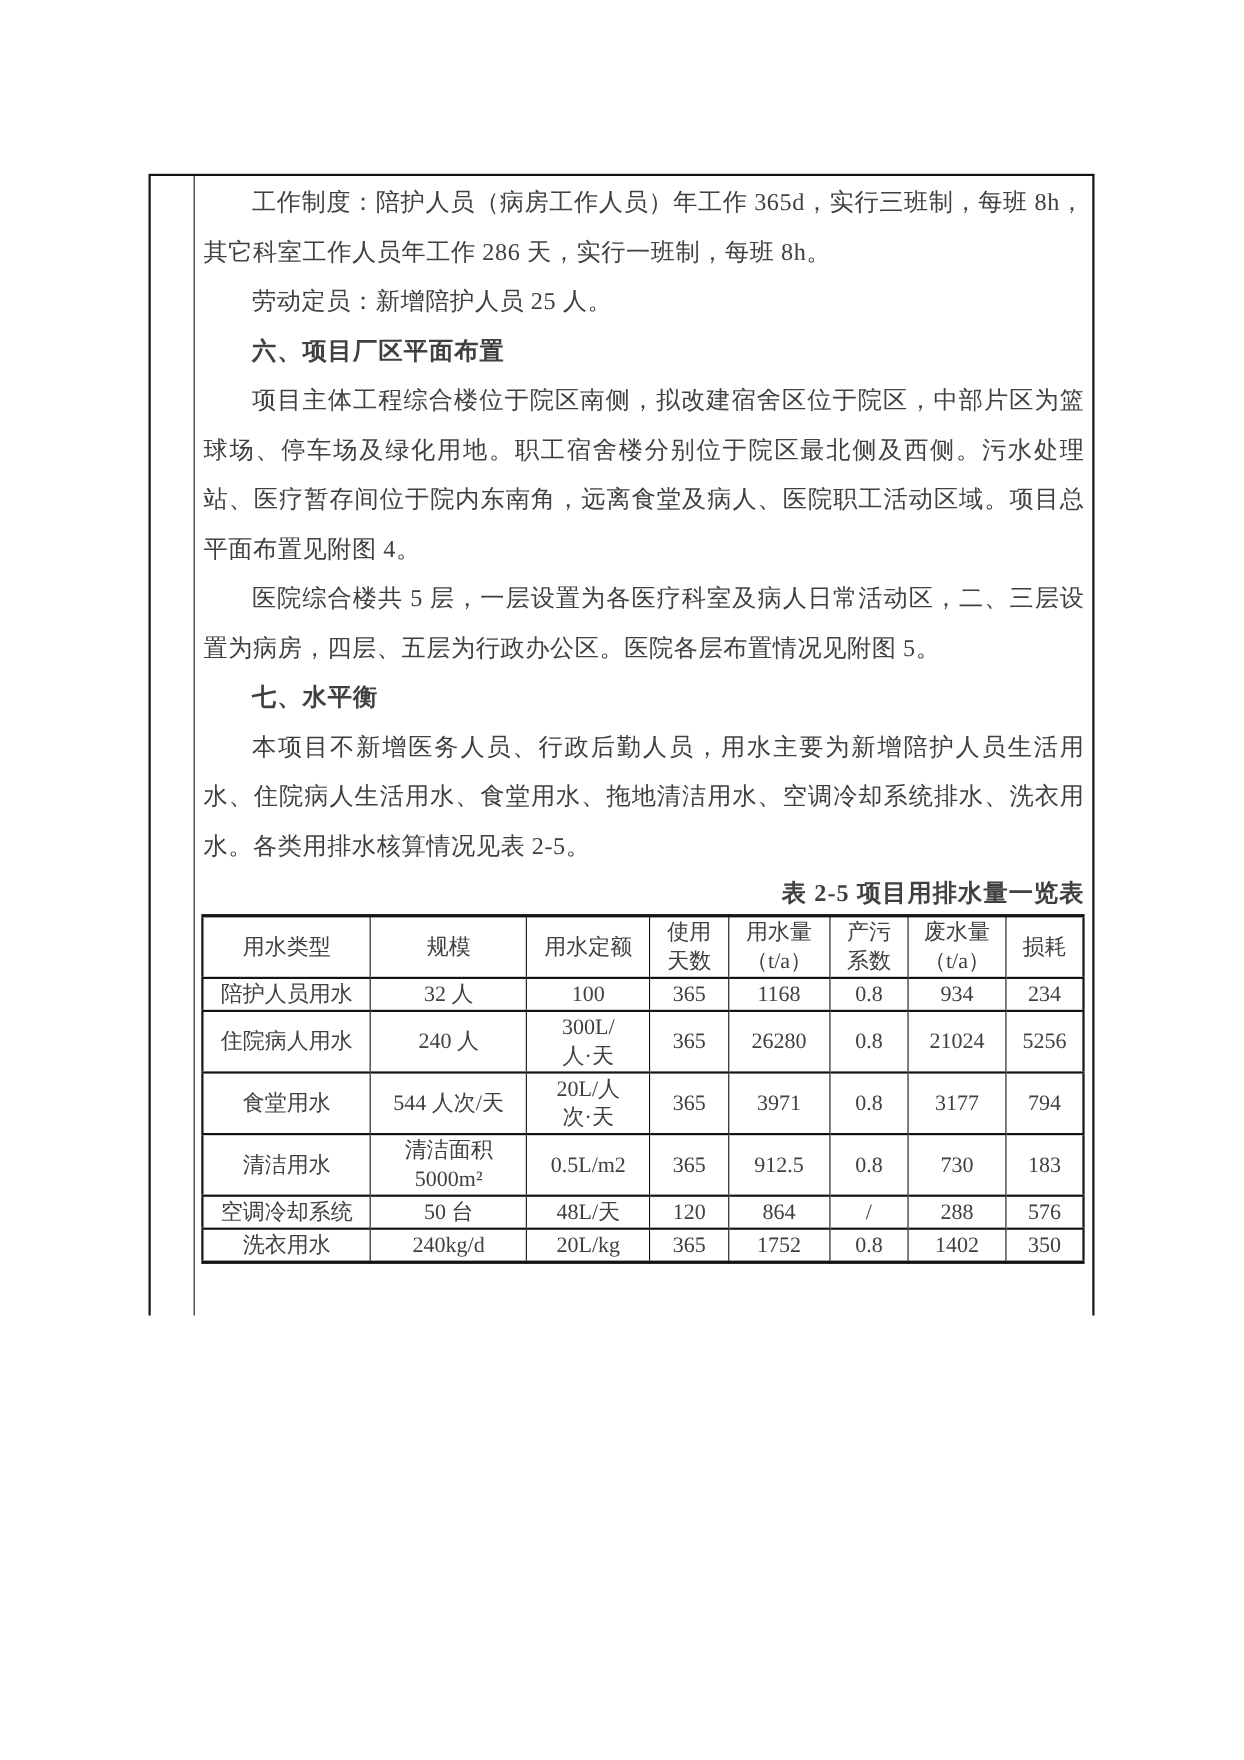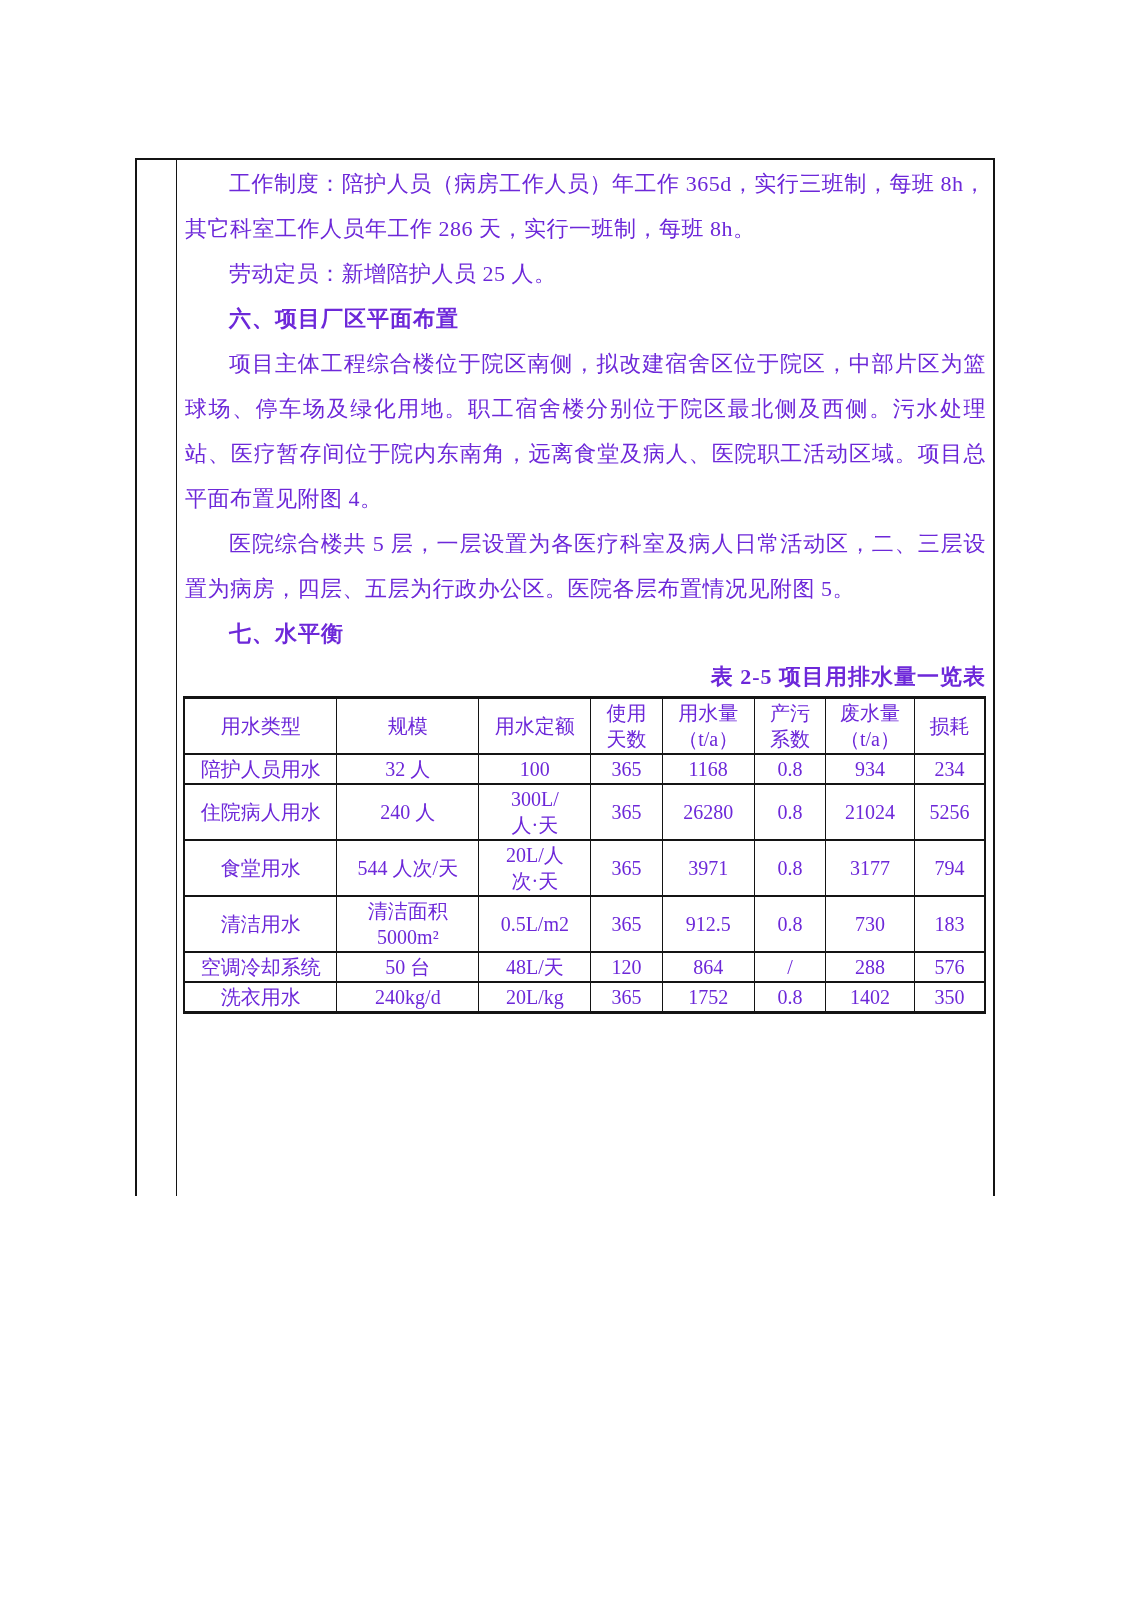--- a/index.html
+++ b/index.html
@@ -2,21 +2,21 @@
 <html><head>
 <meta charset="utf-8">
 <style>
   * { box-sizing: border-box; }
   html,body { margin:0; padding:0; }
   .page {
     position: relative;
     width: 1131px;
     height: 1196px;
     background: #ffffff;
-    color: #6d28d9;
+    color: #404040;
     font-family: "Liberation Serif", "DejaVu Serif", serif;
     overflow: hidden;
   }
   .doc-frame {
     position: absolute;
     left: 135px;
     top: 158px;
     width: 860px;
     height: 1175px;
     border: 2.5px solid #141414;
@@ -99,20 +99,21 @@
 <div class="page">
   <div class="doc-frame">
     <div class="gutter"></div>
     <div class="content">
       <p class="para">工作制度：陪护人员（病房工作人员）年工作 365d，实行三班制，每班 8h，其它科室工作人员年工作 286 天，实行一班制，每班 8h。</p>
       <p class="para">劳动定员：新增陪护人员 25 人。</p>
       <p class="para heading">六、项目厂区平面布置</p>
       <p class="para">项目主体工程综合楼位于院区南侧，拟改建宿舍区位于院区，中部片区为篮球场、停车场及绿化用地。职工宿舍楼分别位于院区最北侧及西侧。污水处理站、医疗暂存间位于院内东南角，远离食堂及病人、医院职工活动区域。项目总平面布置见附图 4。</p>
       <p class="para">医院综合楼共 5 层，一层设置为各医疗科室及病人日常活动区，二、三层设置为病房，四层、五层为行政办公区。医院各层布置情况见附图 5。</p>
       <p class="para heading">七、水平衡</p>
+      <p class="para">本项目不新增医务人员、行政后勤人员，用水主要为新增陪护人员生活用水、住院病人生活用水、食堂用水、拖地清洁用水、空调冷却系统排水、洗衣用水。各类用排水核算情况见表 2-5。</p>
 
       <div class="table-title">表 2-5 项目用排水量一览表</div>
 
       <table class="water-table">
         <colgroup>
           <col style="width:19.1%">
           <col style="width:17.7%">
           <col style="width:14.0%">
           <col style="width:8.9%">
           <col style="width:11.5%">

